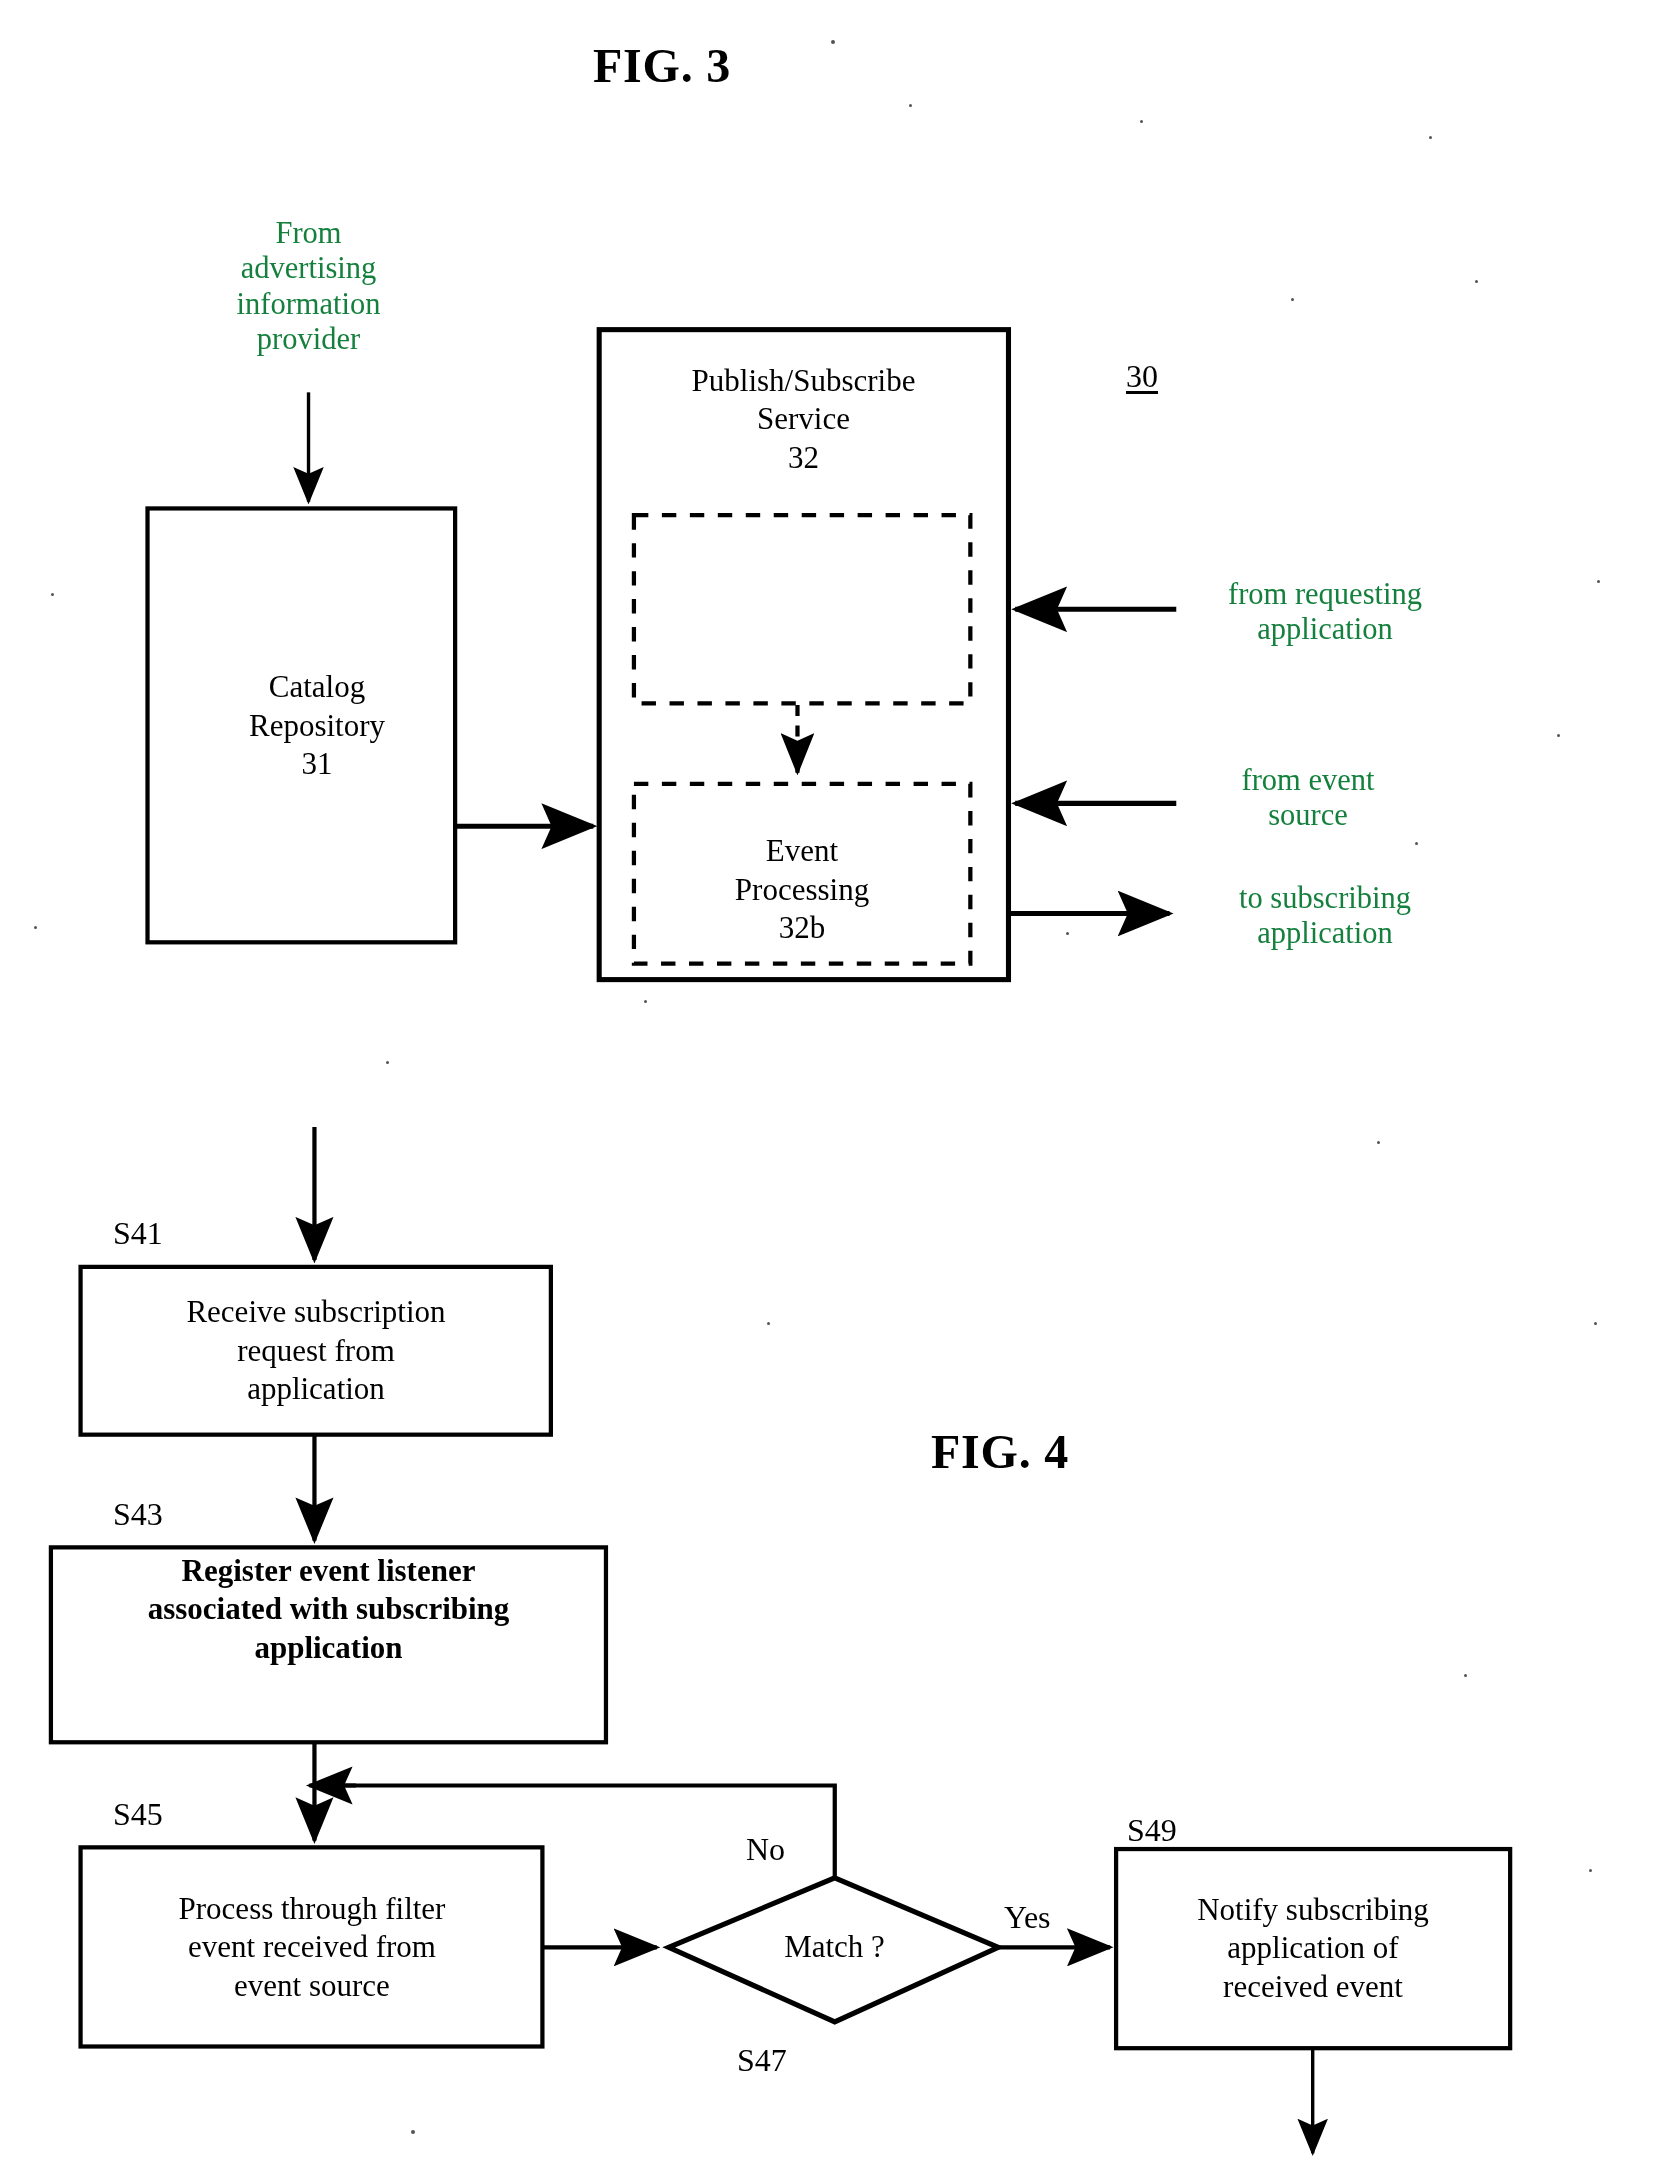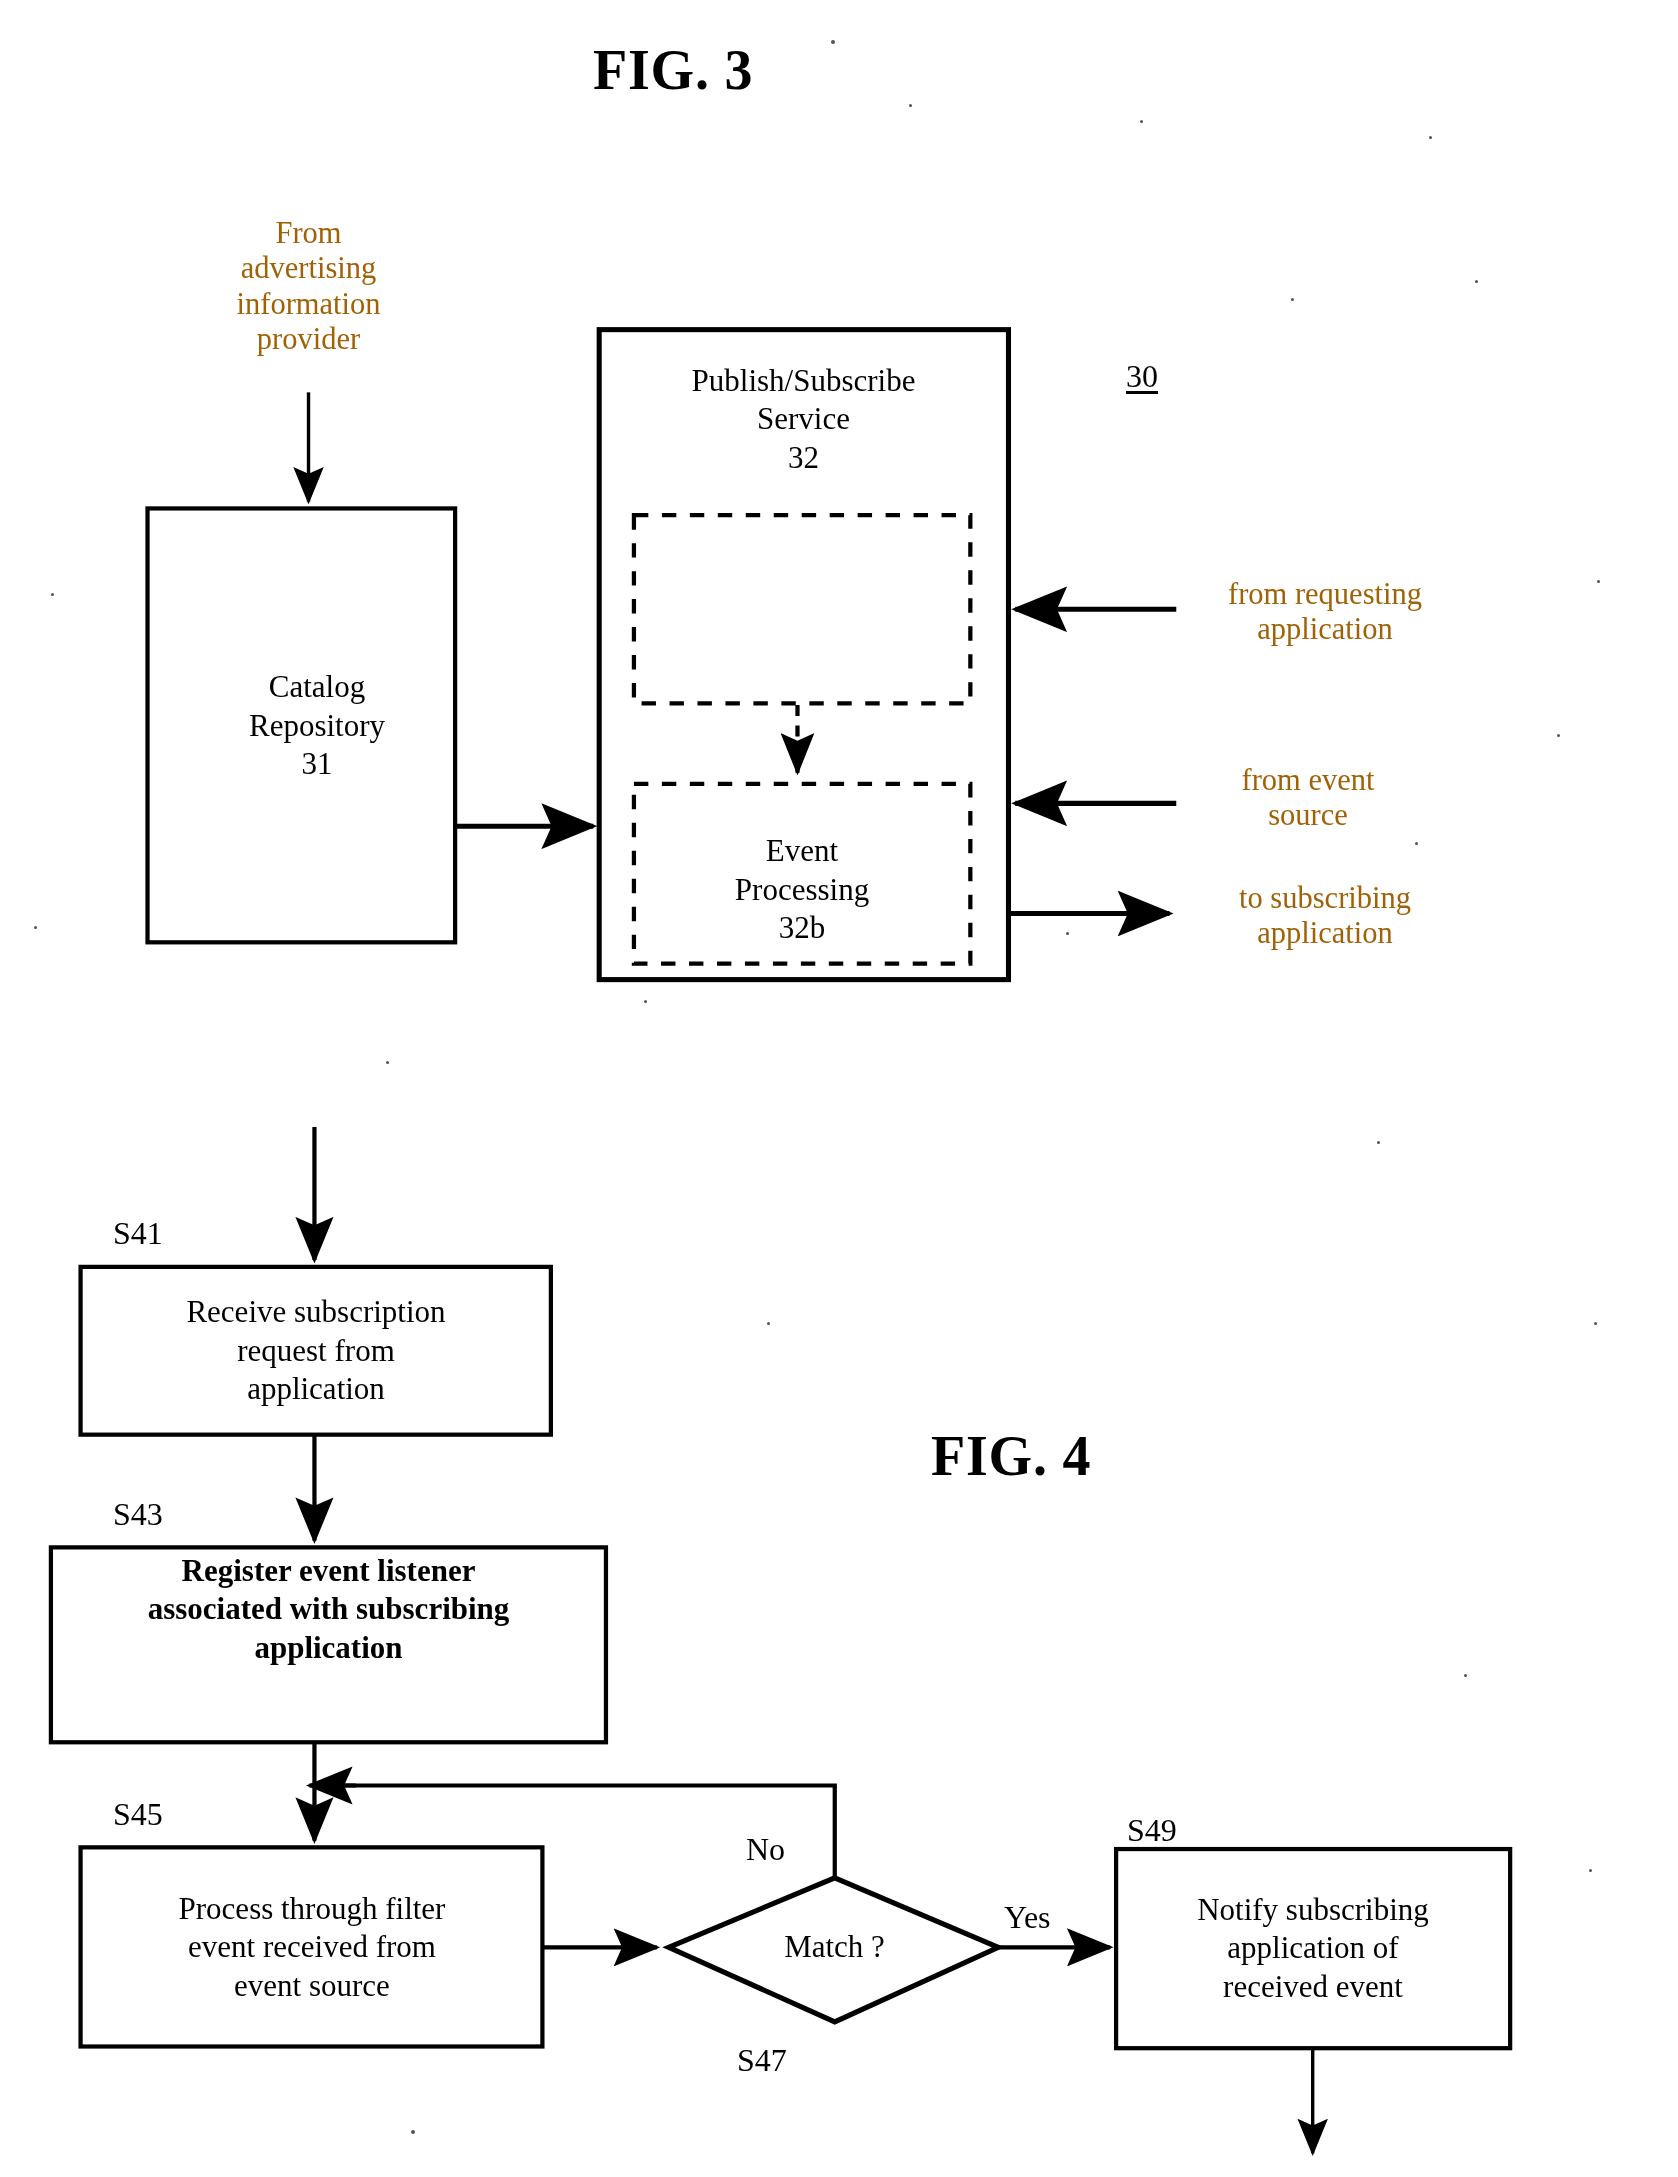--- a/index.html
+++ b/index.html
@@ -24,34 +24,34 @@
   svg.figure-layer {
     position: absolute;
     left: 0; top: 0;
     width: 1678px;
     height: 2177px;
   }
   .fig-title {
     position: absolute;
     font-family: "Liberation Serif", "DejaVu Serif", serif;
     font-weight: bold;
-    font-size: 56px;
+    font-size: 48px;
     letter-spacing: 0.8px;
     white-space: nowrap;
     line-height: 1;
     text-align: right;
   }
   .txt {
     position: absolute;
     font-family: "Liberation Serif", "DejaVu Serif", serif;
     font-size: 30.5px;
     line-height: 1.16;
     text-align: center;
     white-space: pre-line;
-    color: #a16207;
+    color: #15803d;
   }
   .ref-num {
     position: absolute;
     font-family: "Liberation Serif", "DejaVu Serif", serif;
     font-size: 32px;
     line-height: 1;
     white-space: nowrap;
   }
   .ref-underline {
     text-decoration: underline;

